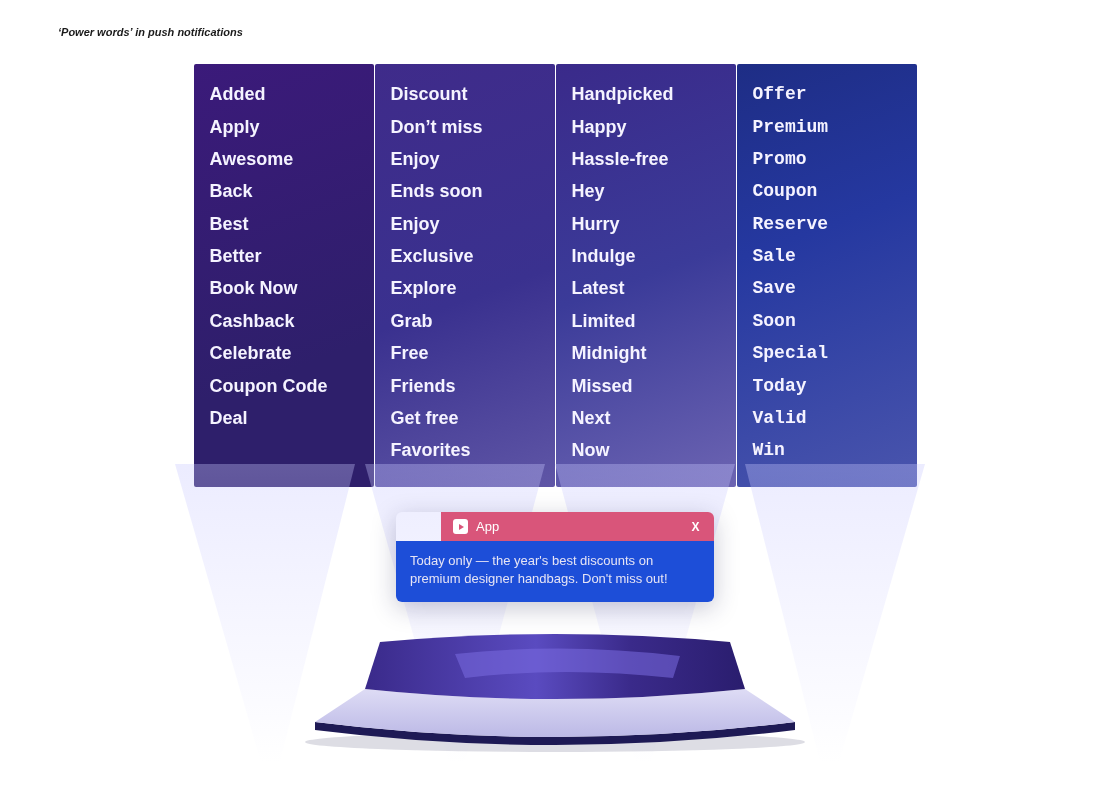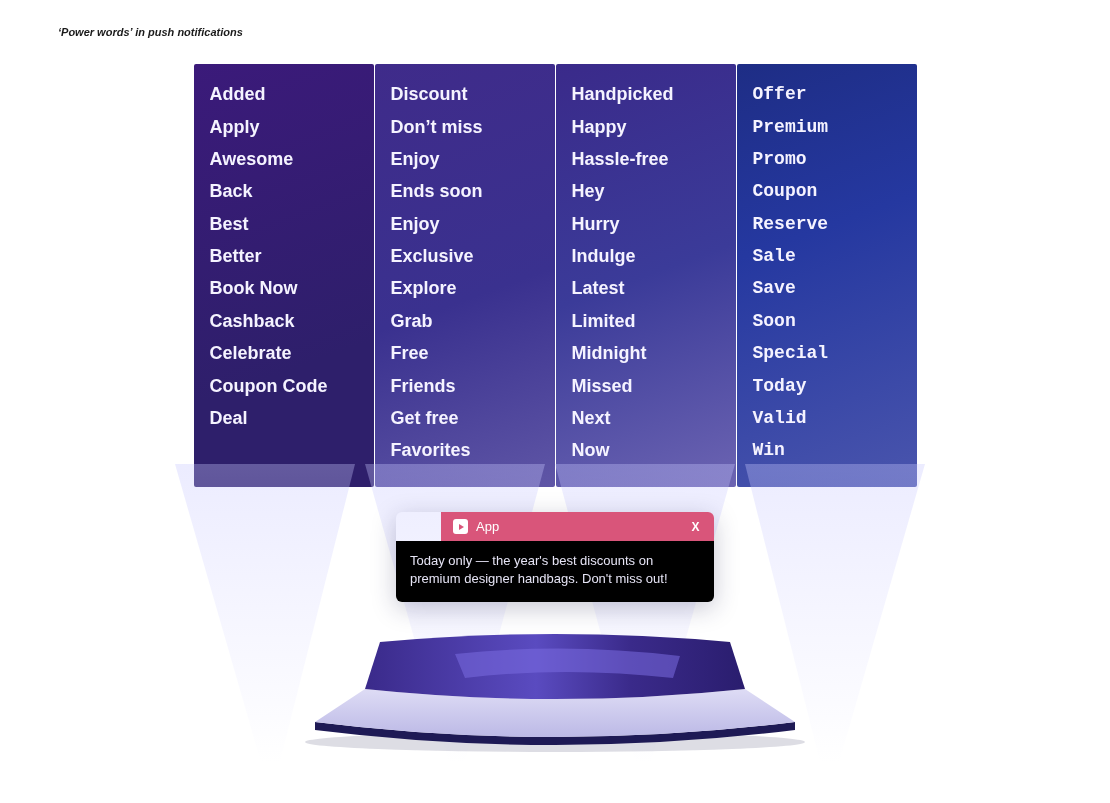--- a/index.html
+++ b/index.html
@@ -110,21 +110,21 @@
       margin-left: 1px;
     }
     .notif-title { flex: 1; }
     .notif-close {
       font-size: 12px;
       font-weight: 700;
       letter-spacing: 0.5px;
       padding: 0 2px;
     }
     .notif-body {
-      background: #000000;
+      background: #1d4ed8;
       color: #e6e4f5;
       font-size: 13px;
       line-height: 1.4;
       padding: 11px 14px 14px;
     }
 
     
     .laptop {
       position: absolute;
       bottom: 30px;

